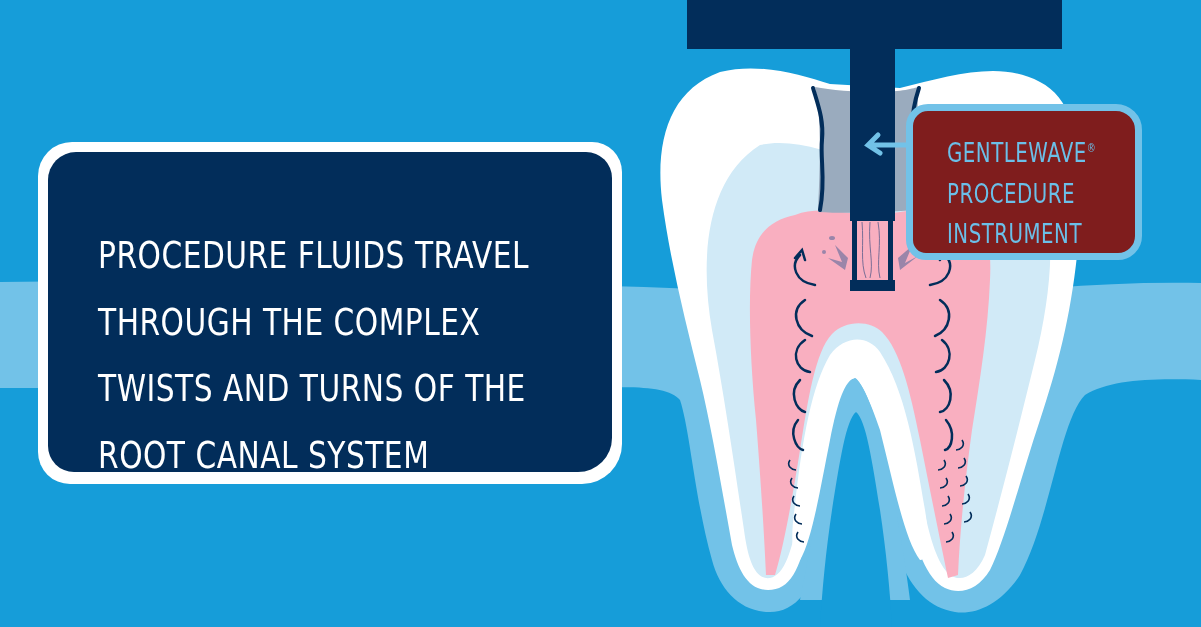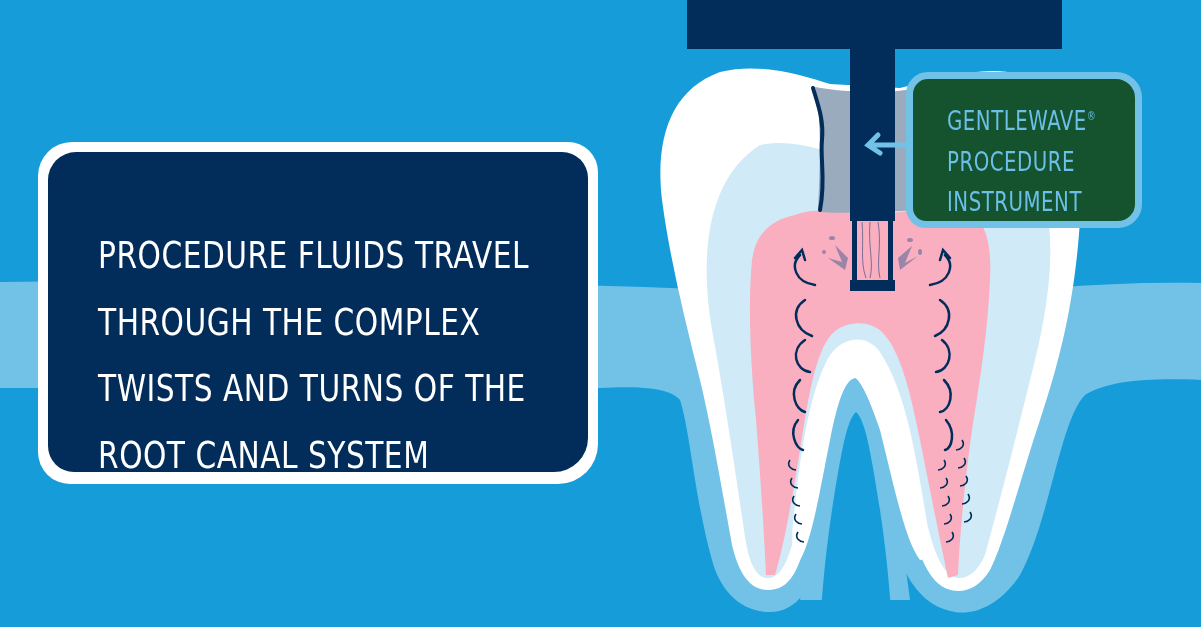--- a/index.html
+++ b/index.html
@@ -1,35 +1,35 @@
 <!DOCTYPE html>
 <html><head>
 <meta charset="utf-8">
 <style>
   html, body { margin: 0; padding: 0; }
   body { width: 1201px; height: 627px; overflow: hidden; background: #169dd9; position: relative; font-family: "DejaVu Sans", sans-serif; }
   .scene { position: absolute; left: 0; top: 0; width: 1201px; height: 627px; }
   .card {
     position: absolute; left: 38px; top: 142px; width: 560px; height: 342px;
-    background: #ffffff; border-radius: 34px 30px 40px 32px;
+    background: #ffffff; border-radius: 34px 30px 40px 32px; padding-left: 24px;
   }
   .card-inner {
     position: absolute; left: 10px; top: 10px; right: 10px; bottom: 12px;
     background: #022d5a; border-radius: 28px 26px 34px 26px;
   }
   .card-text {
     position: absolute; left: 50px; top: 70px; width: 470px;
     color: #ffffff; font-family: "DejaVu Sans Condensed", "DejaVu Sans", sans-serif;
     font-size: 33px; line-height: 58px; letter-spacing: 0.5px; text-transform: uppercase;
     font-weight: normal; transform: scaleY(1.15); transform-origin: top left;
   }
   .card-text span { display: block; white-space: nowrap; }
   .label-box {
-    position: absolute; left: 906px; top: 72px; width: 222px; height: 142px;
-    background: #14532d; border: 7px solid #72c2e8; border-radius: 22px 26px 24px 20px;
+    position: absolute; left: 906px; top: 104px; width: 222px; height: 142px;
+    background: #7f1d1d; border: 7px solid #72c2e8; border-radius: 22px 26px 24px 20px;
   }
   .label-text {
     position: absolute; left: 34px; top: 22px; color: #6bbfe8;
     font-family: "DejaVu Sans Condensed", "DejaVu Sans", sans-serif;
     font-size: 22px; line-height: 34px; letter-spacing: 0.5px; text-transform: uppercase;
     transform: scaleY(1.2); transform-origin: top left;
   }
   .label-text span { display: block; white-space: nowrap; }
   .label-text sup { font-size: 10px; vertical-align: top; position: relative; top: -4px; }
 </style>

